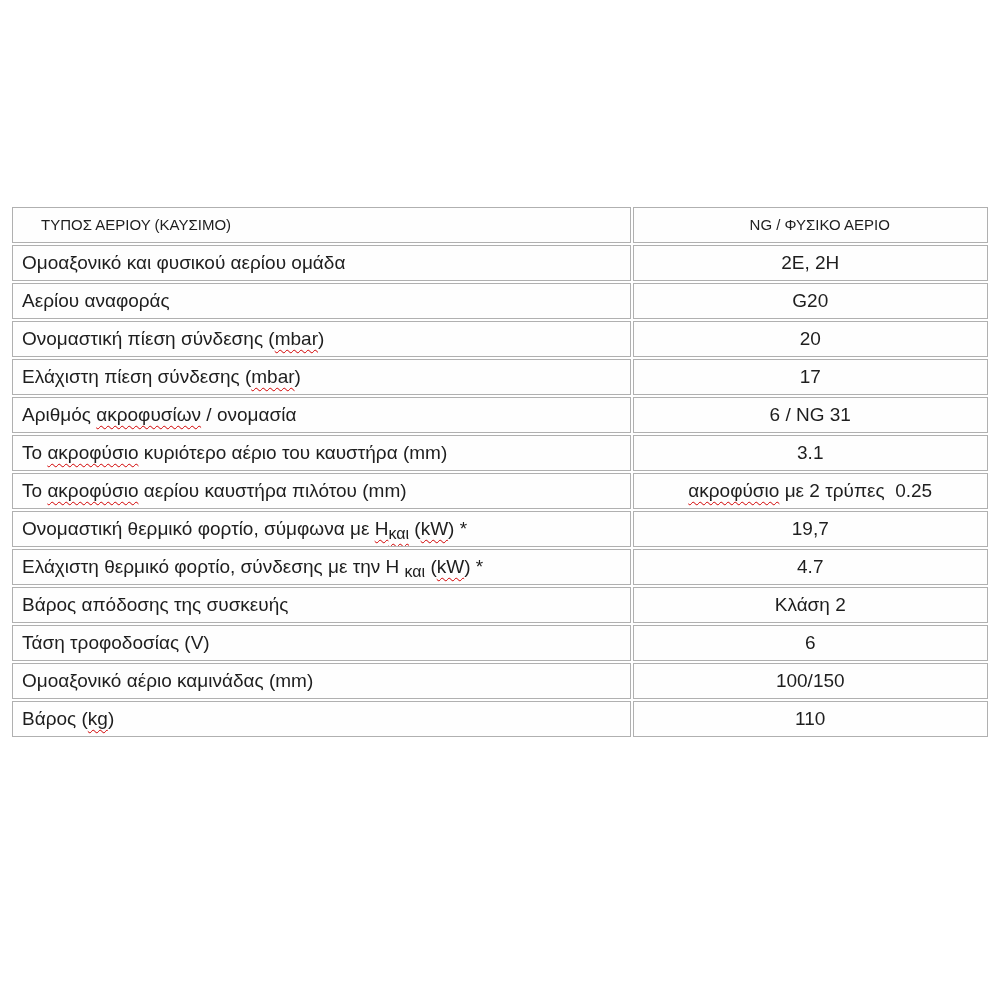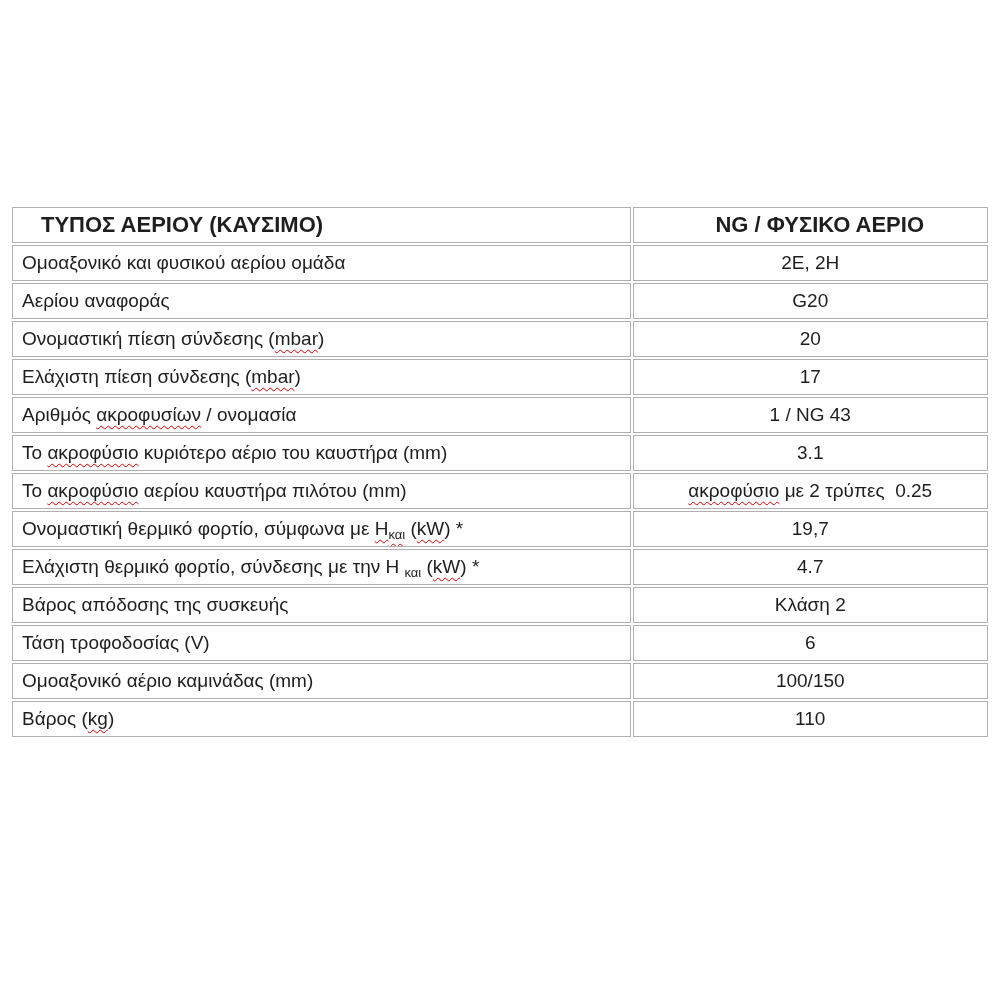--- a/index.html
+++ b/index.html
@@ -43,34 +43,34 @@
     overflow: hidden;
   }
   table.spec .label {
     width: 59.5%;
     text-align: left;
   }
   table.spec .value {
     text-align: center;
   }
   table.spec th {
-    font-weight: bold;
-    font-size: 22px;
+    font-weight: normal;
+    font-size: 15px;
     padding-left: 28px;
   }
   .seg { white-space: pre-wrap; }
   .wavy {
     text-decoration-line: underline;
     text-decoration-style: wavy;
     text-decoration-color: var(--squiggle);
     text-decoration-thickness: 1px;
     text-underline-offset: 4px;
   }
   .sub {
-    font-size: 13px;
+    font-size: 16px;
     vertical-align: -4px;
     line-height: 0;
   }
 </style>
 </head>
 <body>
 
 <div class="page">
   <div class="table-wrap">
     <table class="spec">
@@ -90,21 +90,21 @@
           <tr>
             <td class="label"><span class="seg">Ονομαστική πίεση σύνδεσης (</span><span class="seg wavy">mbar</span><span class="seg">)</span></td>
             <td class="value"><span class="seg">20</span></td>
           </tr>
           <tr>
             <td class="label"><span class="seg">Ελάχιστη πίεση σύνδεσης (</span><span class="seg wavy">mbar</span><span class="seg">)</span></td>
             <td class="value"><span class="seg">17</span></td>
           </tr>
           <tr>
             <td class="label"><span class="seg">Αριθμός </span><span class="seg wavy">ακροφυσίων</span><span class="seg"> / ονομασία</span></td>
-            <td class="value"><span class="seg">1 / NG 43</span></td>
+            <td class="value"><span class="seg">6 / NG 31</span></td>
           </tr>
           <tr>
             <td class="label"><span class="seg">Το </span><span class="seg wavy">ακροφύσιο</span><span class="seg"> κυριότερο αέριο του καυστήρα (mm)</span></td>
             <td class="value"><span class="seg">3.1</span></td>
           </tr>
           <tr>
             <td class="label"><span class="seg">Το </span><span class="seg wavy">ακροφύσιο</span><span class="seg"> αερίου καυστήρα πιλότου (mm)</span></td>
             <td class="value"><span class="seg wavy">ακροφύσιο</span><span class="seg"> με 2 τρύπες  0.25</span></td>
           </tr>
           <tr>

